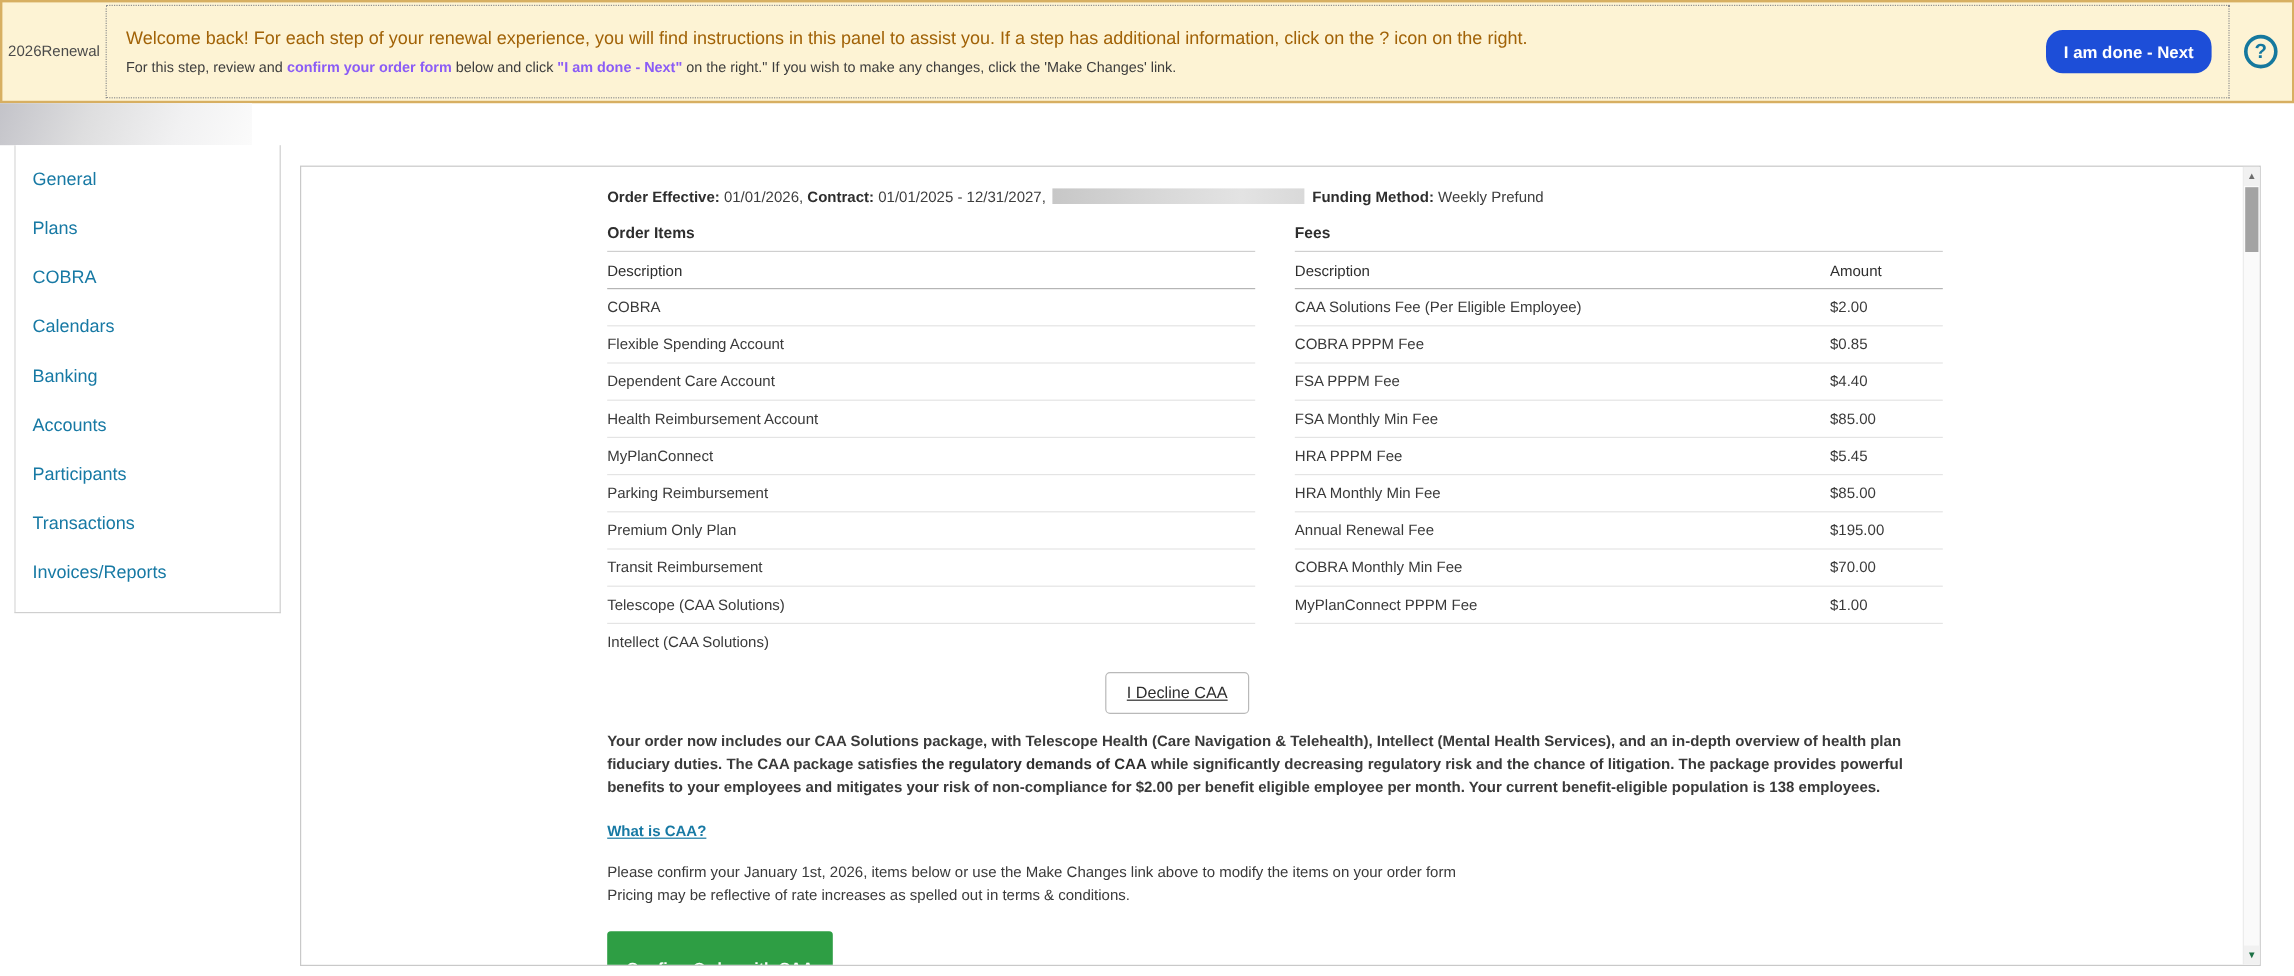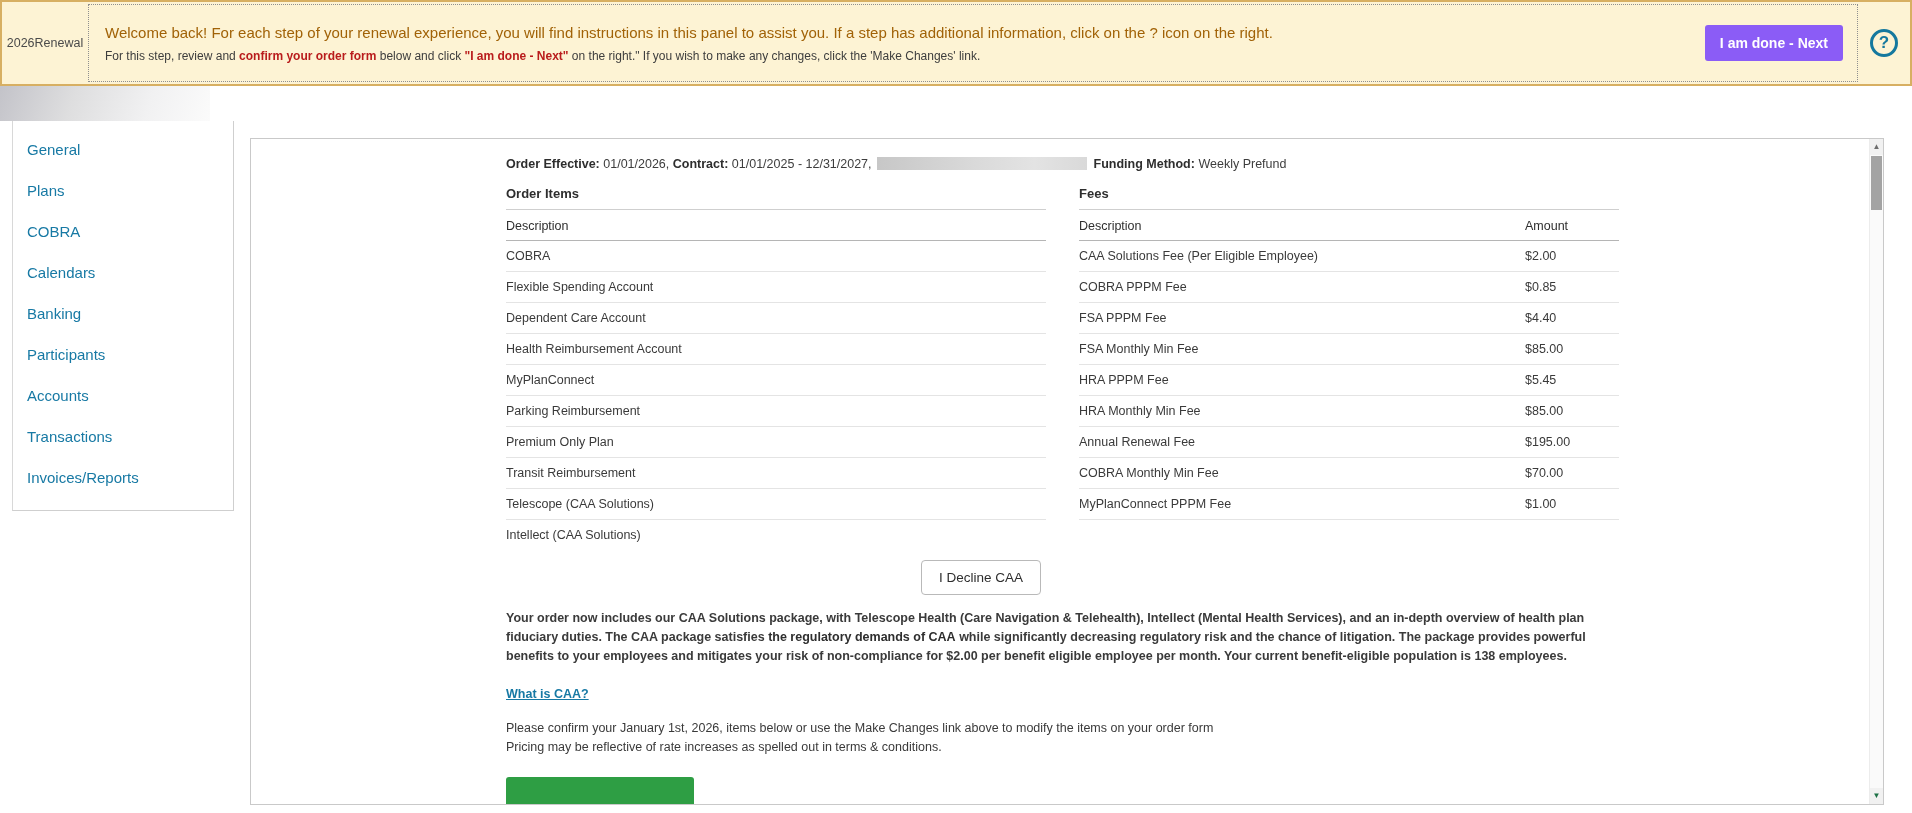--- a/index.html
+++ b/index.html
@@ -19,23 +19,23 @@
     width:86px; display:flex; flex-direction:row; justify-content:center;
     align-items:center; font-size:12.5px; color:#4a4a4a; line-height:17px;
   }
   .banner-mid {
     flex:1; margin:2px 0 2px 0; border:1px dotted #8f8f8f;
     display:flex; align-items:center;
   }
   .banner-text { flex:1; padding:9px 16px 8px 16px; }
   .banner-line1 { font-size:15px; color:#a16207; margin-bottom:8px; }
   .banner-line2 { font-size:12px; color:#3d3d3d; }
-  .banner-line2 b, .banner-line1 b { color:#b91c1c; }
+  .banner-line2 b, .banner-line1 b { color:#8b5cf6; }
   .next-btn {
-    background:#8b5cf6; color:#ffffff; border:none; border-radius:3px;
+    background:#1d4ed8; color:#ffffff; border:none; border-radius:14px;
     font-family:inherit; font-size:14px; font-weight:bold;
     padding:10px 15px; margin-right:14px; cursor:pointer; white-space:nowrap;
   }
   .banner-help { width:52px; display:flex; align-items:center; justify-content:center; }
   .help-icon {
     width:28px; height:28px; border-radius:50%; border:3px solid #15789e;
     color:#15789e; font-weight:bold; font-size:17px; line-height:22px;
     display:flex; align-items:center; justify-content:center; cursor:pointer;
     background:transparent;
   }
@@ -86,21 +86,21 @@
   }
   .order-col .trow:last-child { border-bottom:none; }
   .cell-desc { flex:1; }
   .fees-col .cell-desc { flex:none; width:446px; }
   .cell-amount { flex:1; }
 
   .decline-btn {
     display:inline-block; margin:10px 0 14px 415px;
     background:#ffffff; border:1px solid #b9b9b9; border-radius:4px;
     font-family:inherit; font-size:13.5px; color:#2e2e2e;
-    padding:9px 17px; cursor:pointer;
+    padding:9px 17px; cursor:pointer;text-decoration:underline;
   }
 
   .caa-paragraph {
     width:1100px; font-size:12.5px; color:#3a3a3a; line-height:19px; margin-bottom:18px;font-weight:bold;
   }
   .caa-paragraph b { color:#2e2e2e; }
 
   .what-link {
     display:inline-block; font-size:12.5px; font-weight:bold; color:#1779a4;
     text-decoration:underline; margin-bottom:18px; cursor:pointer;
@@ -159,23 +159,23 @@
       <div class="sidebar-item">General</div>
 
       <div class="sidebar-item">Plans</div>
 
       <div class="sidebar-item">COBRA</div>
 
       <div class="sidebar-item">Calendars</div>
 
       <div class="sidebar-item">Banking</div>
 
+      <div class="sidebar-item">Accounts</div>
+
       <div class="sidebar-item">Participants</div>
-
-      <div class="sidebar-item">Accounts</div>
 
       <div class="sidebar-item">Transactions</div>
 
       <div class="sidebar-item">Invoices/Reports</div>
     </nav>
 
   <div class="main-panel">
     <div class="panel-content">
 
       <div class="order-header">

